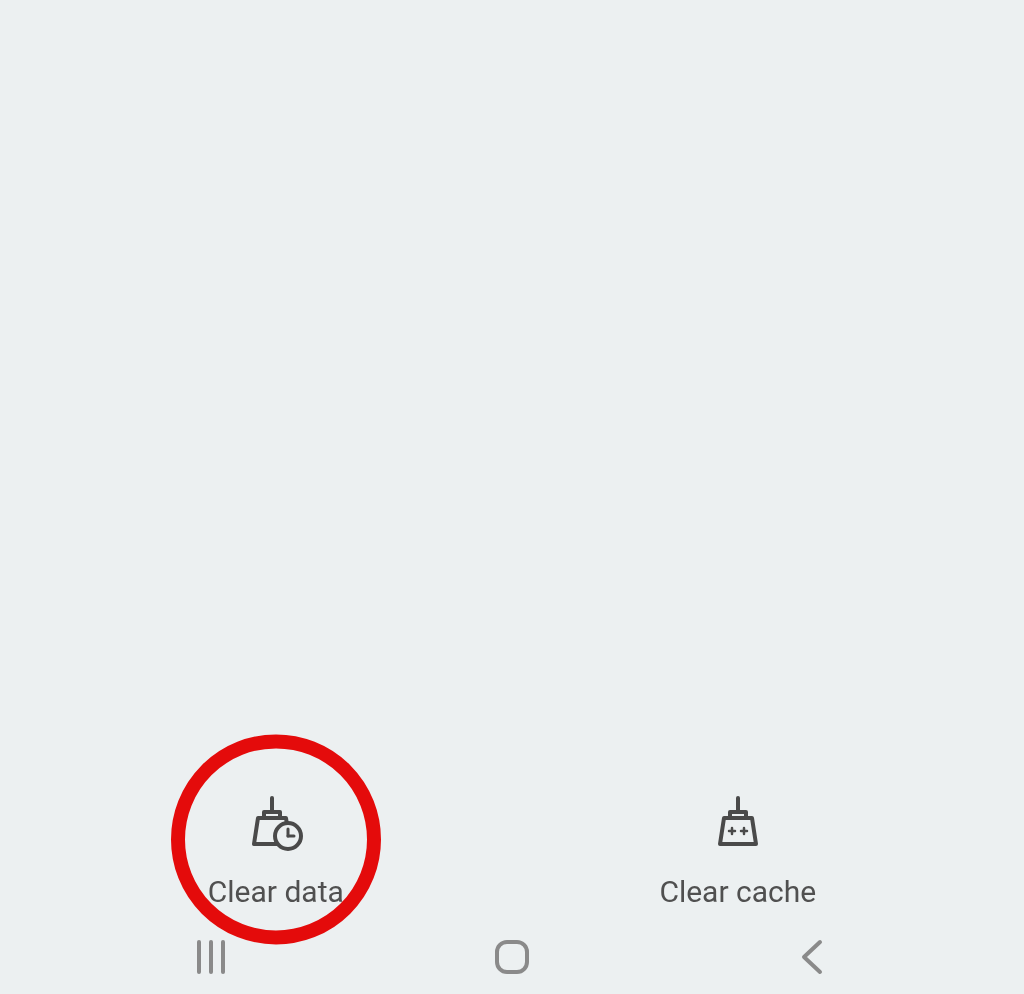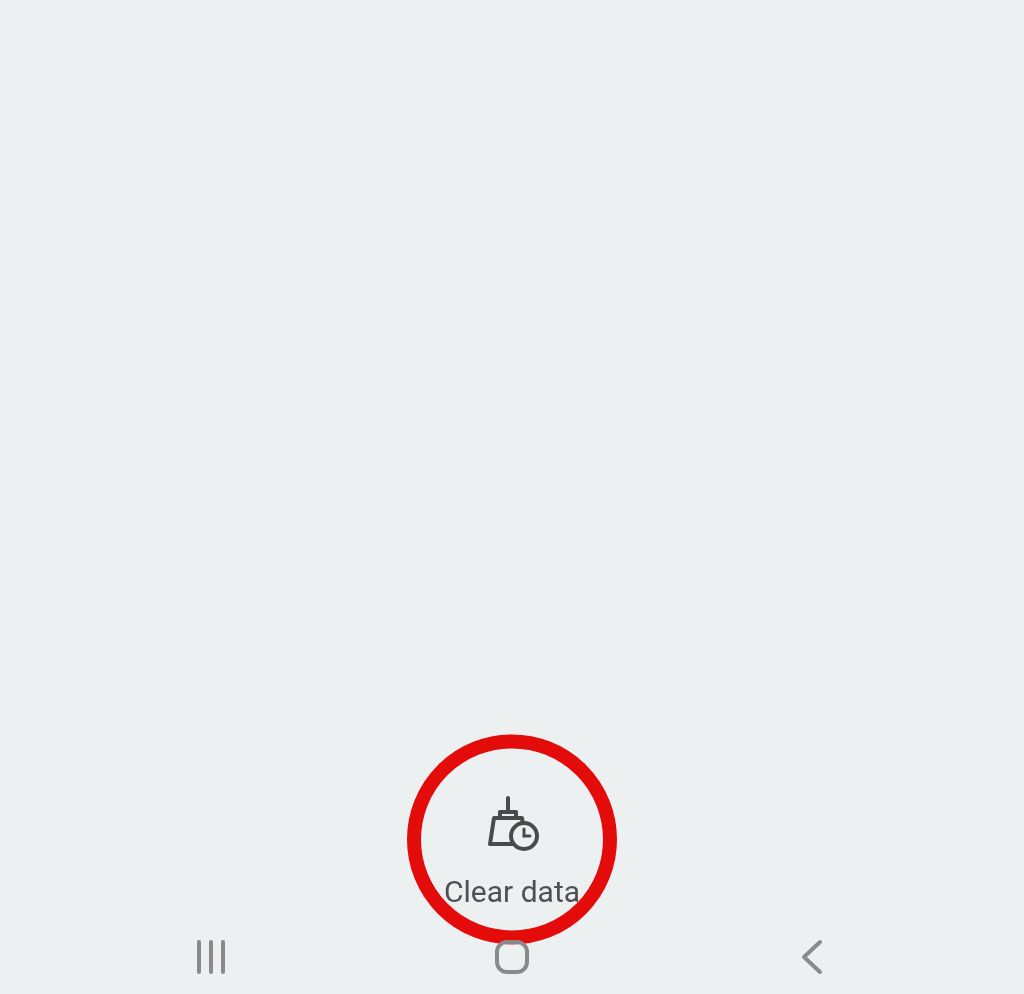--- a/index.html
+++ b/index.html
@@ -92,20 +92,36 @@
 
         <circle cx="42" cy="40" r="13" fill="#ecf0f1" stroke="#4a4a4a" stroke-width="4"></circle>
 
         <line x1="42" y1="40" x2="42" y2="33" stroke="#4a4a4a" stroke-width="3" stroke-linecap="round"></line>
         <line x1="42" y1="40" x2="48" y2="40" stroke="#4a4a4a" stroke-width="3" stroke-linecap="round"></line>
       </svg>
     </div>
     <span class="action-label">Clear data</span>
   </div>
 
+  <div class="action-button">
+    <div class="action-icon">
+      <svg width="60" height="56" viewBox="0 0 60 56" fill="none">
+
+        <line x1="30" y1="2" x2="30" y2="16" stroke="#4a4a4a" stroke-width="4" stroke-linecap="round"></line>
+
+        <path d="M 22 16 L 22 22 L 38 22 L 38 16 Z" stroke="#4a4a4a" stroke-width="4" fill="none" stroke-linejoin="round"></path>
+
+        <path d="M 16 22 L 12 48 L 48 48 L 44 22 Z" stroke="#4a4a4a" stroke-width="4" fill="none" stroke-linejoin="round" stroke-linecap="round"></path>
+
+        <path d="M 24 32 L 24 38 M 21 35 L 27 35" stroke="#4a4a4a" stroke-width="2.5" stroke-linecap="round"></path>
+        <path d="M 36 32 L 36 38 M 33 35 L 39 35" stroke="#4a4a4a" stroke-width="2.5" stroke-linecap="round"></path>
+      </svg>
+    </div>
+    <span class="action-label">Clear cache</span>
+  </div>
 </div>
 
 <div class="nav-bar">
   <div class="nav-button">
     <svg width="42" height="42" viewBox="0 0 42 42">
       <line x1="9" y1="6" x2="9" y2="36" stroke="#8a8a8a" stroke-width="4" stroke-linecap="round"></line>
       <line x1="21" y1="6" x2="21" y2="36" stroke="#8a8a8a" stroke-width="4" stroke-linecap="round"></line>
       <line x1="33" y1="6" x2="33" y2="36" stroke="#8a8a8a" stroke-width="4" stroke-linecap="round"></line>
     </svg>
   </div>

